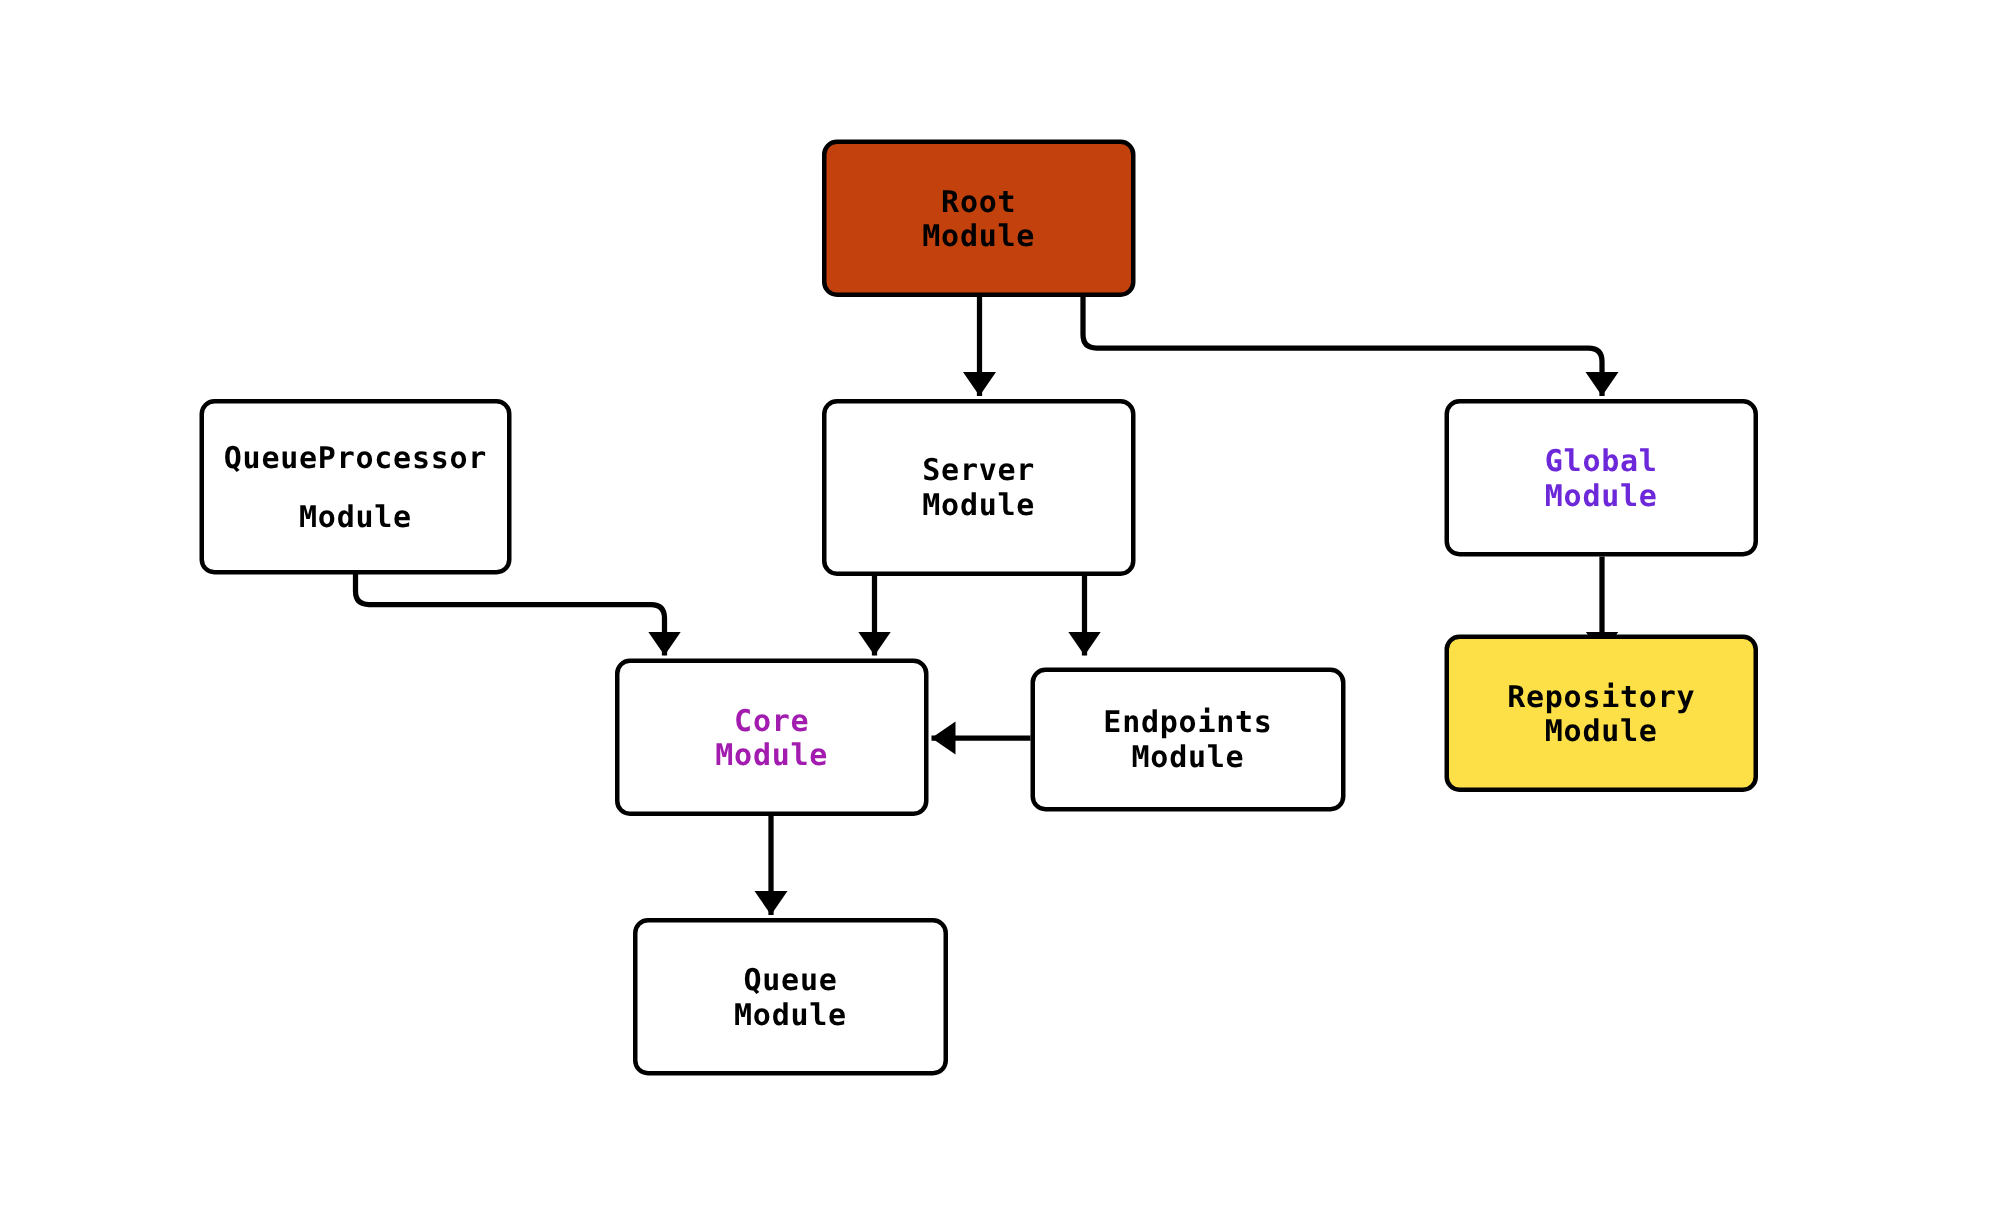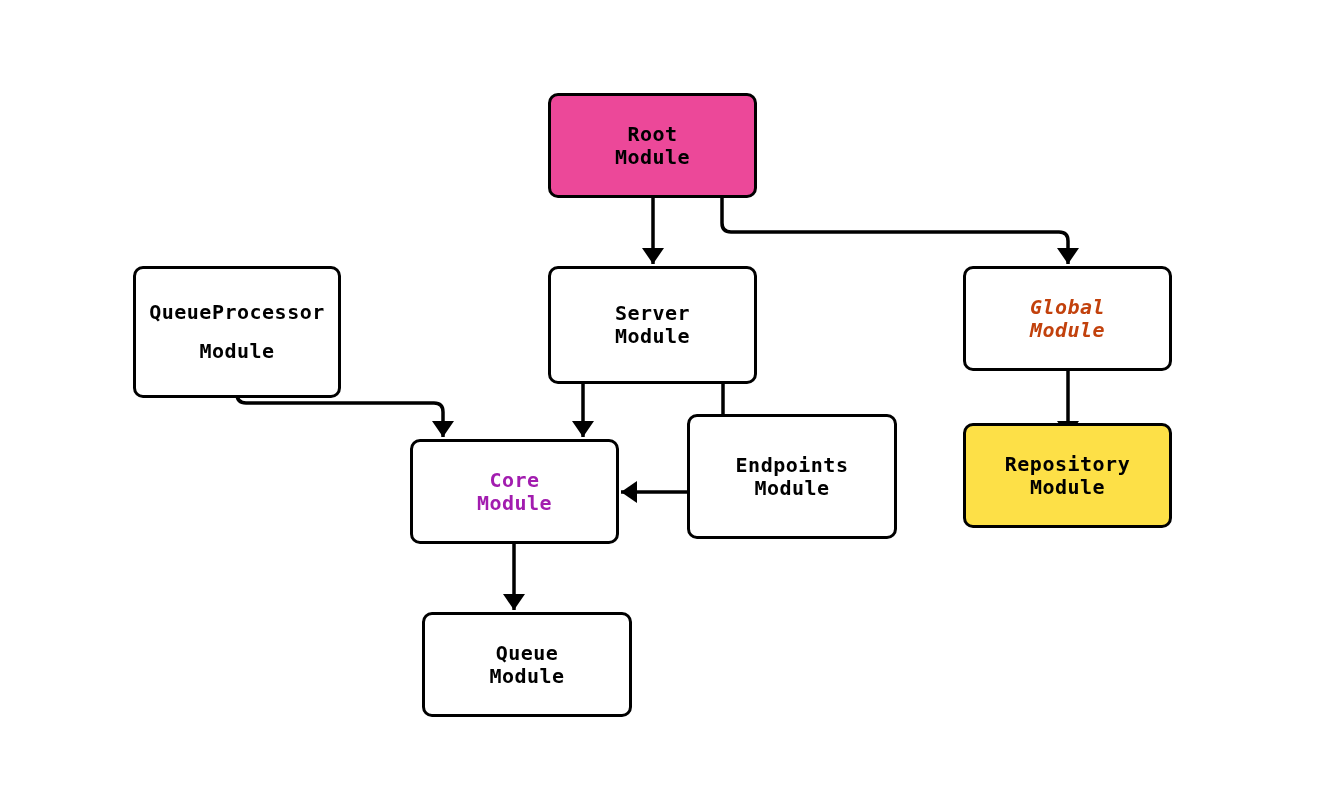--- a/index.html
+++ b/index.html
@@ -54,41 +54,41 @@
       <path d="M653,198 L653,264" class="edge" stroke="#000000" marker-end="url(#arrowhead)"></path>
       <path d="M722,198 L722,223 Q722,232 731,232 L1059,232 Q1068,232 1068,241 L1068,264" class="edge" stroke="#000000" marker-end="url(#arrowhead)"></path>
       <path d="M237,371 L237,394 Q237,403 246,403 L434,403 Q443,403 443,412 L443,437" class="edge" stroke="#000000" marker-end="url(#arrowhead)"></path>
       <path d="M583,371 L583,437" class="edge" stroke="#000000" marker-end="url(#arrowhead)"></path>
       <path d="M723,371 L723,437" class="edge" stroke="#000000" marker-end="url(#arrowhead)"></path>
       <path d="M687,492 L621,492" class="edge" stroke="#000000" marker-end="url(#arrowhead)"></path>
       <path d="M1068,371 L1068,437" class="edge" stroke="#000000" marker-end="url(#arrowhead)"></path>
       <path d="M514,544 L514,610" class="edge" stroke="#000000" marker-end="url(#arrowhead)"></path>
     </svg>
   <div id="nodes-layer">
-      <div class="node" style="left: 548px; top: 93px; width: 209px; height: 105px; border-color: rgb(0, 0, 0); background: #ec4899; color: rgb(0, 0, 0);">
+      <div class="node" style="left: 548px; top: 93px; width: 209px; height: 105px; border-color: rgb(0, 0, 0); background: #c2410c; color: rgb(0, 0, 0);">
         <span class="node-label-line">Root</span>
         <span class="node-label-line">Module</span>
       </div>
-      <div class="node" style="left: 133px; top: 266px; width: 208px; height: 132px; border-color: rgb(0, 0, 0); background: rgb(255, 255, 255); color: rgb(0, 0, 0); gap: 16px;">
+      <div class="node" style="left: 133px; top: 266px; width: 208px; height: 117px; border-color: rgb(0, 0, 0); background: rgb(255, 255, 255); color: rgb(0, 0, 0); gap: 16px;">
         <span class="node-label-line">QueueProcessor</span>
         <span class="node-label-line">Module</span>
       </div>
       <div class="node" style="left: 548px; top: 266px; width: 209px; height: 118px; border-color: rgb(0, 0, 0); background: rgb(255, 255, 255); color: rgb(0, 0, 0);">
         <span class="node-label-line">Server</span>
         <span class="node-label-line">Module</span>
       </div>
-      <div class="node" style="left: 963px; top: 266px; width: 209px; height: 105px; border-color: rgb(0, 0, 0); background: rgb(255, 255, 255); color: #c2410c; font-style: italic;">
+      <div class="node" style="left: 963px; top: 266px; width: 209px; height: 105px; border-color: rgb(0, 0, 0); background: rgb(255, 255, 255); color: #6d28d9;">
         <span class="node-label-line">Global</span>
         <span class="node-label-line">Module</span>
       </div>
       <div class="node" style="left: 410px; top: 439px; width: 209px; height: 105px; border-color: rgb(0, 0, 0); background: rgb(255, 255, 255); color: #a21caf;">
         <span class="node-label-line">Core</span>
         <span class="node-label-line">Module</span>
       </div>
-      <div class="node" style="left: 687px; top: 414px; width: 210px; height: 125px; border-color: rgb(0, 0, 0); background: rgb(255, 255, 255); color: rgb(0, 0, 0);">
+      <div class="node" style="left: 687px; top: 445px; width: 210px; height: 96px; border-color: rgb(0, 0, 0); background: rgb(255, 255, 255); color: rgb(0, 0, 0);">
         <span class="node-label-line">Endpoints</span>
         <span class="node-label-line">Module</span>
       </div>
       <div class="node" style="left: 963px; top: 423px; width: 209px; height: 105px; border-color: rgb(0, 0, 0); background: #fde047; color: rgb(0, 0, 0);">
         <span class="node-label-line">Repository</span>
         <span class="node-label-line">Module</span>
       </div>
       <div class="node" style="left: 410px; top: 612px; width: 210px; height: 105px; border-color: rgb(0, 0, 0); background: rgb(255, 255, 255); color: rgb(0, 0, 0); margin-left: 12px;">
         <span class="node-label-line">Queue</span>
         <span class="node-label-line">Module</span>

